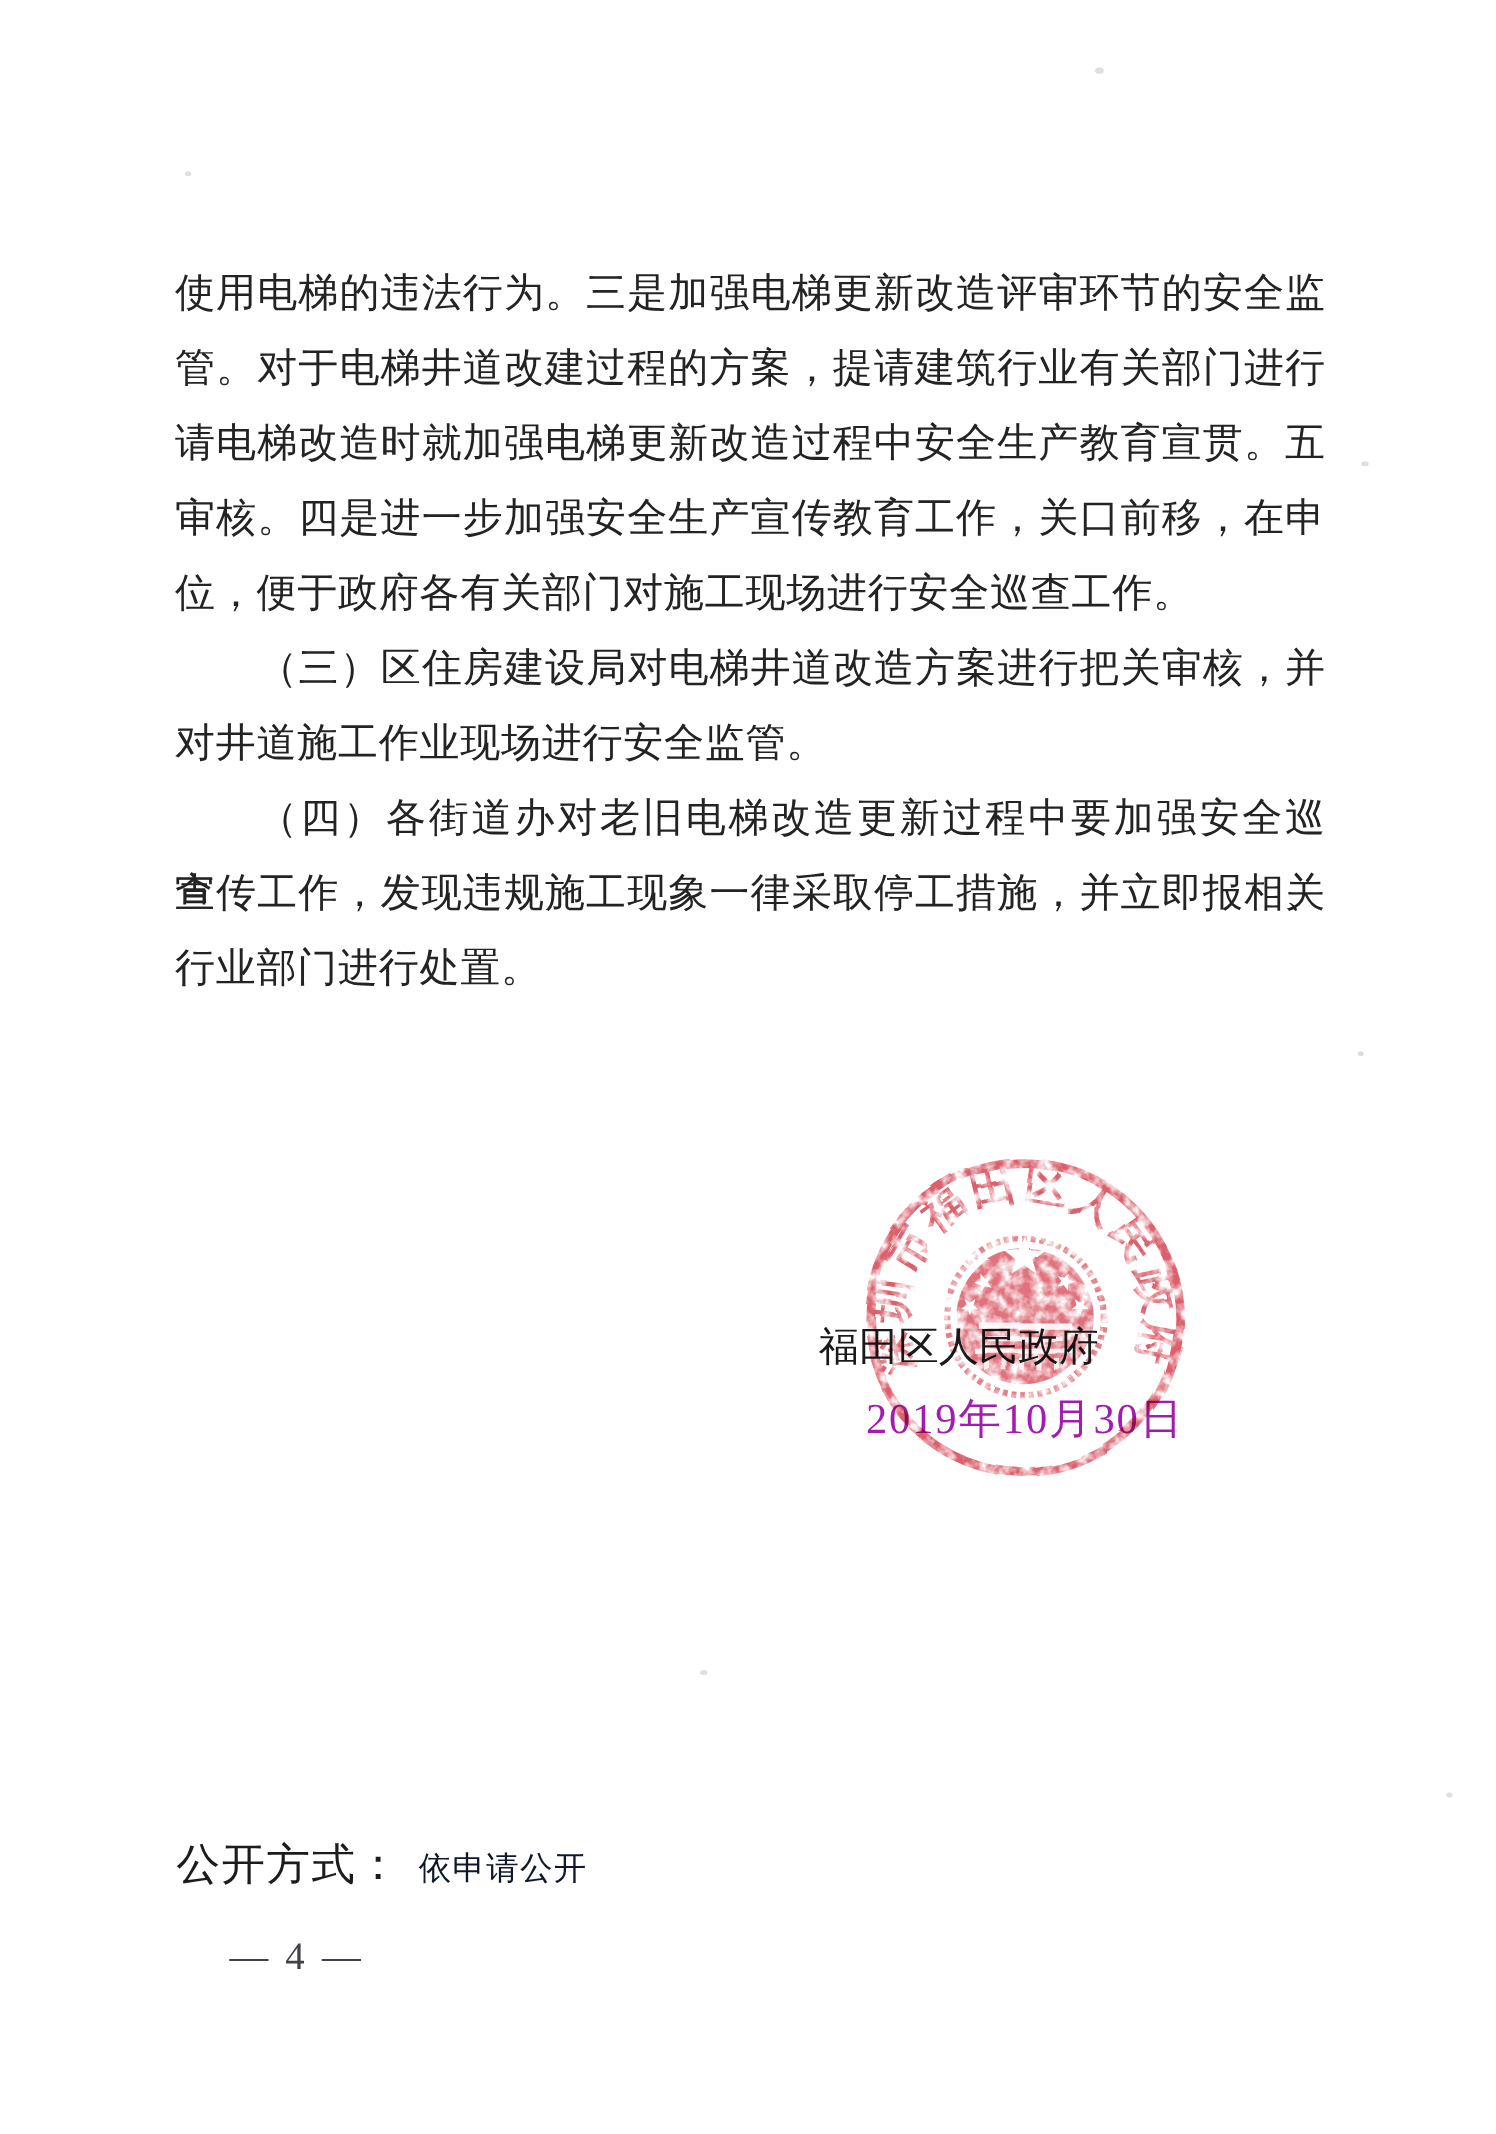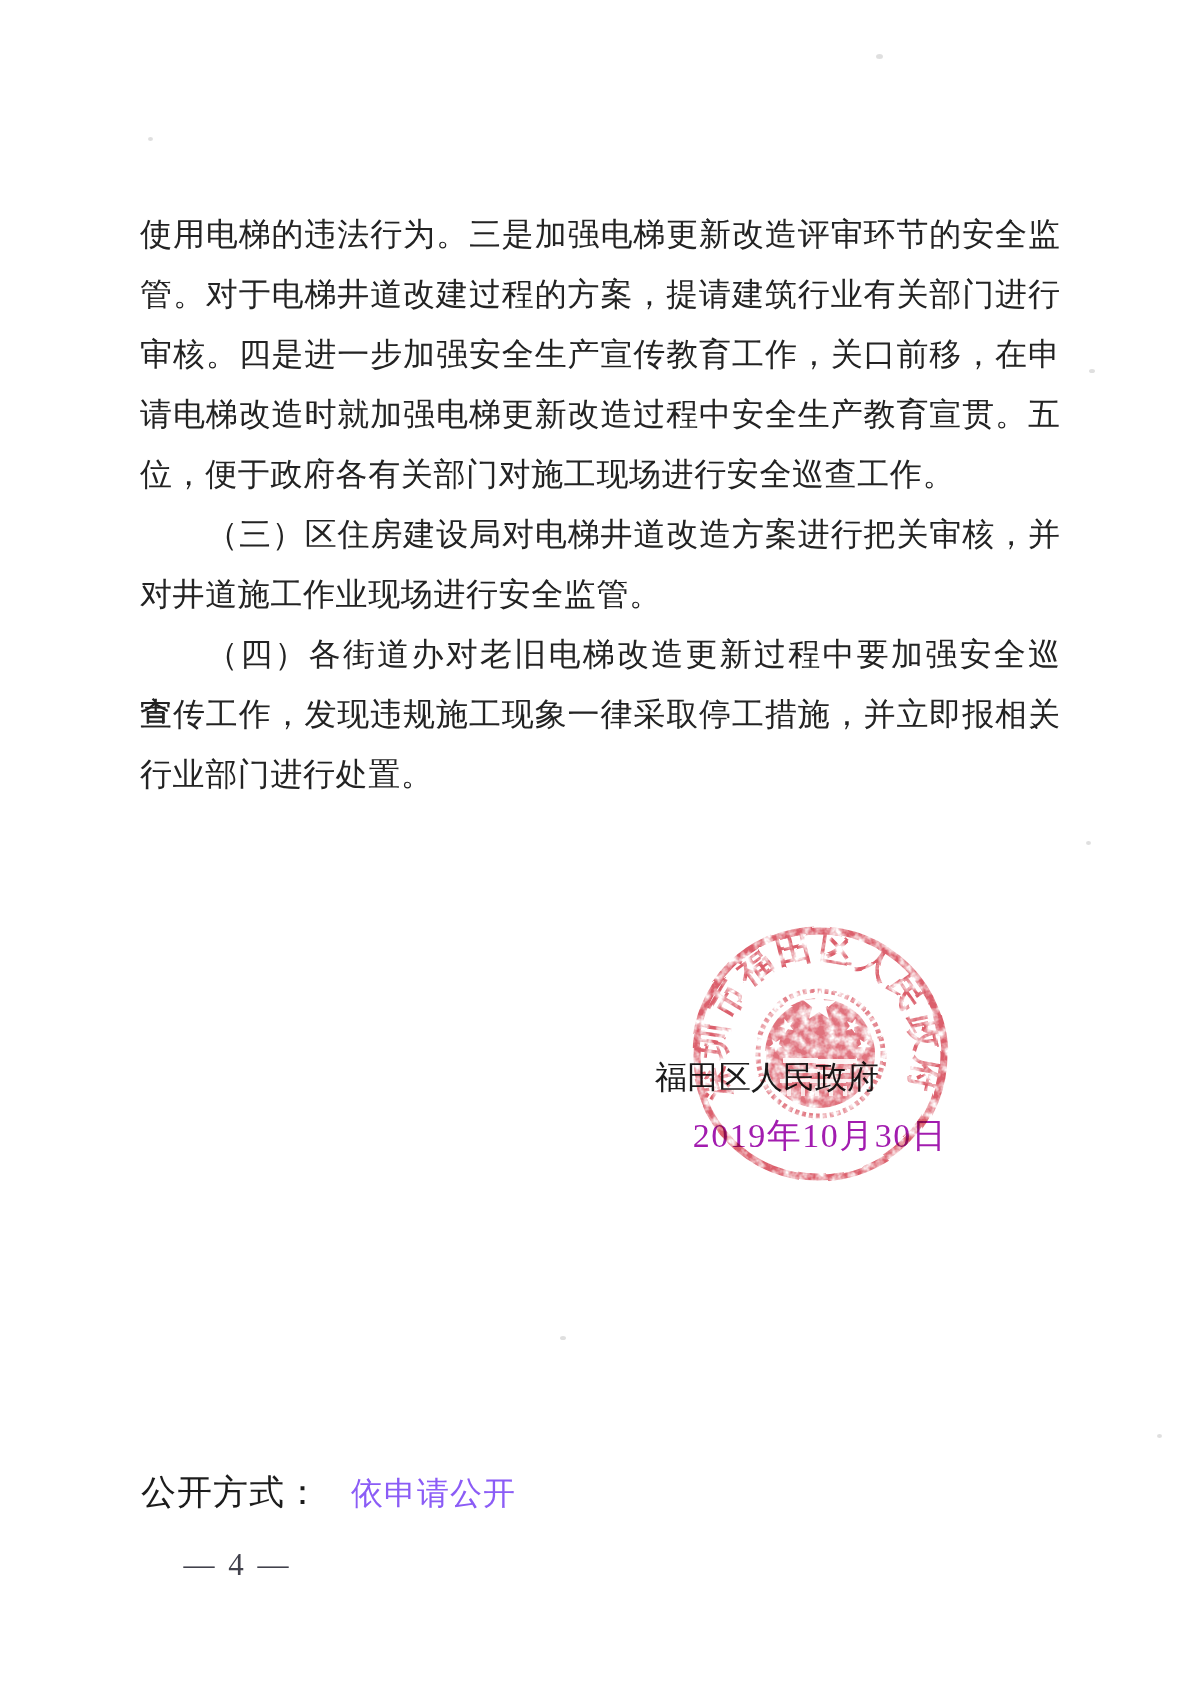--- a/index.html
+++ b/index.html
@@ -46,40 +46,40 @@
   .footer{
     position:absolute;left:141px;top:1468px;height:48px;line-height:48px;
     white-space:nowrap;
   }
   .footer-label{
     font-family:"Liberation Sans","DejaVu Sans",sans-serif;
     font-weight:normal;font-size:35px;color:#1c1c1c;letter-spacing:1px;
   }
   .footer-value{
     font-family:"Liberation Serif","DejaVu Serif",serif;
-    font-size:32px;color:#8b5cf6;margin-left:30px;letter-spacing:1px;
+    font-size:26px;color:#0f172a;margin-left:14px;letter-spacing:1px;
   }
   .page-number{
     position:absolute;left:150px;top:1545px;width:175px;
     text-align:center;font-size:31px;color:#41414c;
     letter-spacing:3px;line-height:40px;
   }
   
   .speck{position:absolute;background:#b9b9b9;border-radius:50%;opacity:.45;}
 </style>
 </head>
 <body>
 
 <div class="page">
 
   <div class="body-text">
     <div class="line fill">使用电梯的违法行为。三是加强电梯更新改造评审环节的安全监</div>
     <div class="line fill">管。对于电梯井道改建过程的方案，提请建筑行业有关部门进行</div>
+    <div class="line fill">请电梯改造时就加强电梯更新改造过程中安全生产教育宣贯。五</div>
     <div class="line fill">审核。四是进一步加强安全生产宣传教育工作，关口前移，在申</div>
-    <div class="line fill">请电梯改造时就加强电梯更新改造过程中安全生产教育宣贯。五</div>
     <div class="line">位，便于政府各有关部门对施工现场进行安全巡查工作。</div>
     <div class="line fill indent">（三）区住房建设局对电梯井道改造方案进行把关审核，并</div>
     <div class="line">对井道施工作业现场进行安全监管。</div>
     <div class="line fill indent">（四）各街道办对老旧电梯改造更新过程中要加强安全巡查、</div>
     <div class="line fill">宣传工作，发现违规施工现象一律采取停工措施，并立即报相关</div>
     <div class="line">行业部门进行处置。</div>
   </div>
 
   <svg class="seal-svg" viewBox="660 895 320 320" xmlns="http://www.w3.org/2000/svg">
     <defs>

